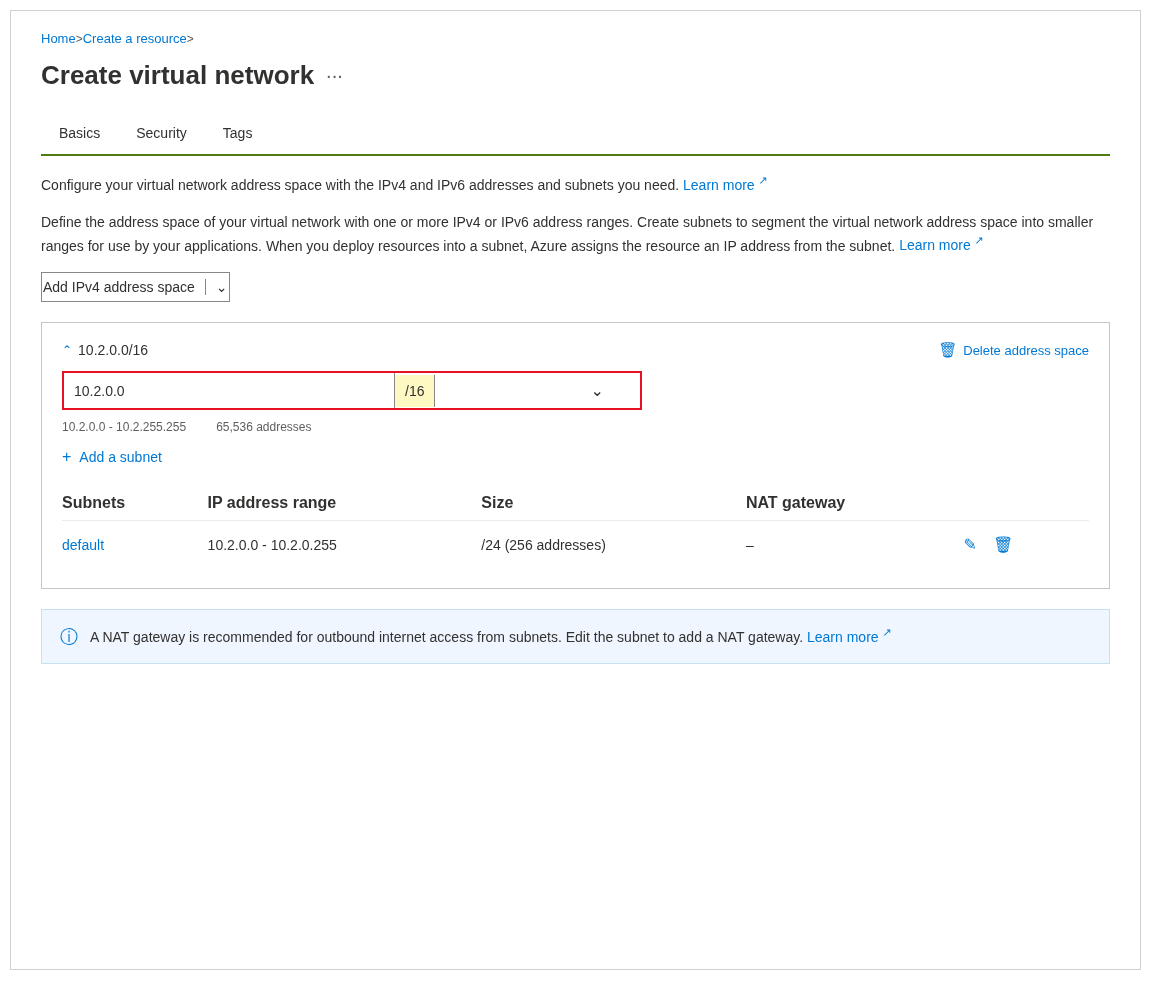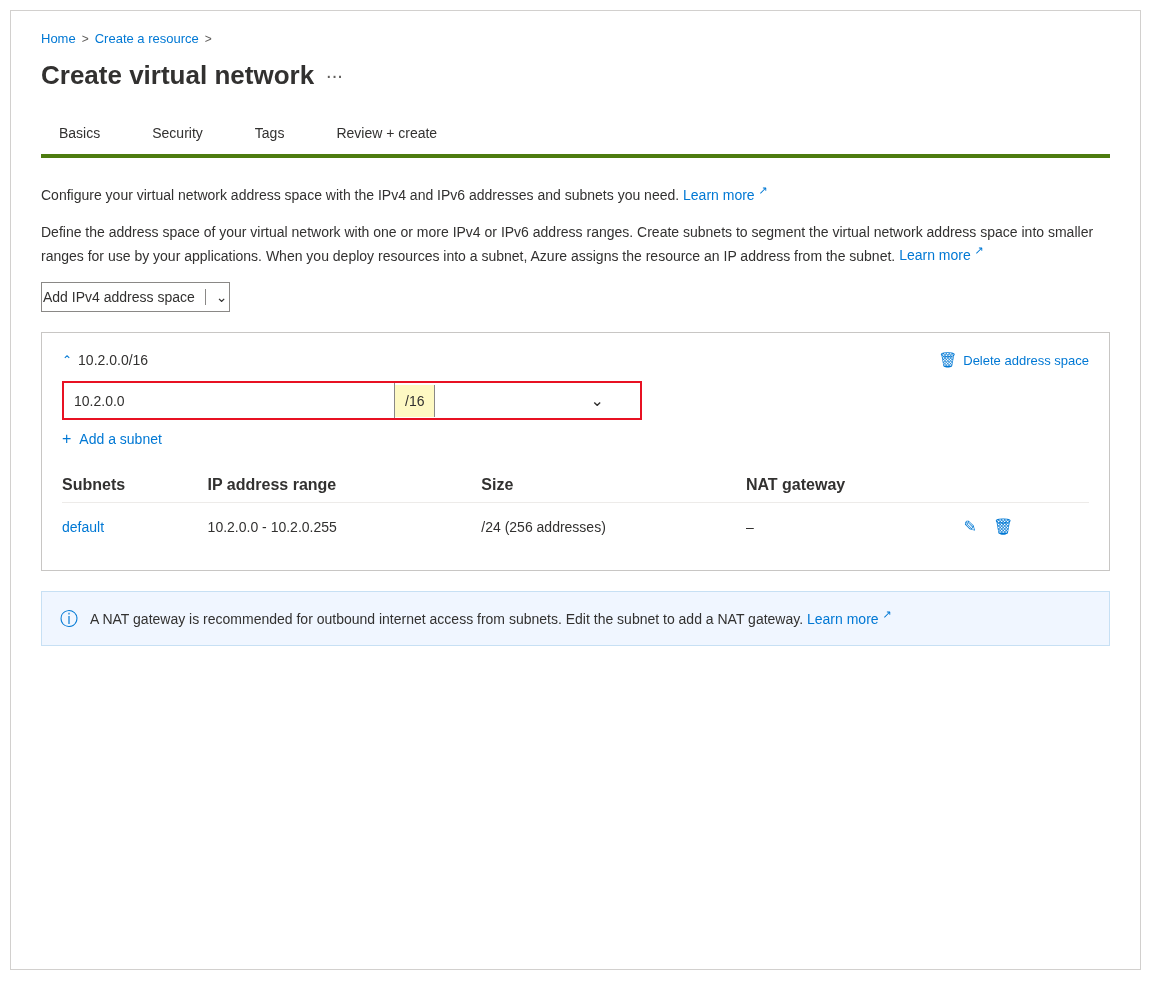--- a/index.html
+++ b/index.html
@@ -12,21 +12,20 @@
     .outer {
       border: 1px solid #d2d0ce;
       margin: 10px;
       padding: 20px 30px 30px 30px;
       background: #fff;
       min-height: 960px;
     }
     .breadcrumb {
       display: flex;
       align-items: center;
-      gap: 6px;
       font-size: 13px;
       color: #0078d4;
       margin-bottom: 14px;
     }
     .breadcrumb a {
       color: #0078d4;
       text-decoration: none;
     }
     .breadcrumb-sep {
       color: #605e5c;
@@ -43,23 +42,23 @@
       color: #323130;
     }
     .page-title .ellipsis {
       font-size: 20px;
       color: #605e5c;
       cursor: pointer;
     }
     
     .tabs {
       display: flex;
-      border-bottom: 4px solid #4d7c0f;
-      margin-bottom: 24px;
-      gap: 16px;
+      border-bottom: 2px solid #4d7c0f;
+      margin-bottom: 16px;
+      gap: 0;
     }
     .tab {
       padding: 10px 18px;
       font-size: 14px;
       color: #323130;
       cursor: pointer;
       border-bottom: 3px solid transparent;
       white-space: nowrap;
     }
     .tab.active {
@@ -276,21 +275,20 @@
 
   <div class="page-title">
     <h1>Create virtual network</h1>
     <span class="ellipsis">...</span>
   </div>
 
   <div class="tabs">
     <div class="tab">Basics</div>
     <div class="tab">Security</div>
     <div class="tab">Tags</div>
-    <div class="tab">Review + create</div>
   </div>
 
   <p class="description">
     <span>Configure your virtual network address space with the IPv4 and IPv6 addresses and subnets you need.</span>
     <a href="#">
       <span>Learn more</span> <span class="ext-link-icon">↗</span>
     </a>
   </p>
 
   <p class="description">
@@ -324,20 +322,26 @@
     <div class="ip-input-row">
       <input type="text" class="ip-input" value="10.2.0.0" style="">
       <div class="cidr-select-wrapper">
         <span class="cidr-prefix">/16</span>
         <div class="cidr-dropdown">
           <span style="font-size:16px; color:#323130;">⌄</span>
         </div>
       </div>
     </div>
 
+    <div class="ip-range-info">
+      <span>
+        <span>10.2.0.0</span> - <span>10.2.255.255</span>
+      </span>
+      <span>65,536 addresses</span>
+    </div>
 
     <div class="add-subnet">
       <span class="plus-icon">+</span>
       <span>Add a subnet</span>
     </div>
 
     <table class="subnets-table">
       <thead>
         <tr class="table-header-divider">
           <th>Subnets</th>

